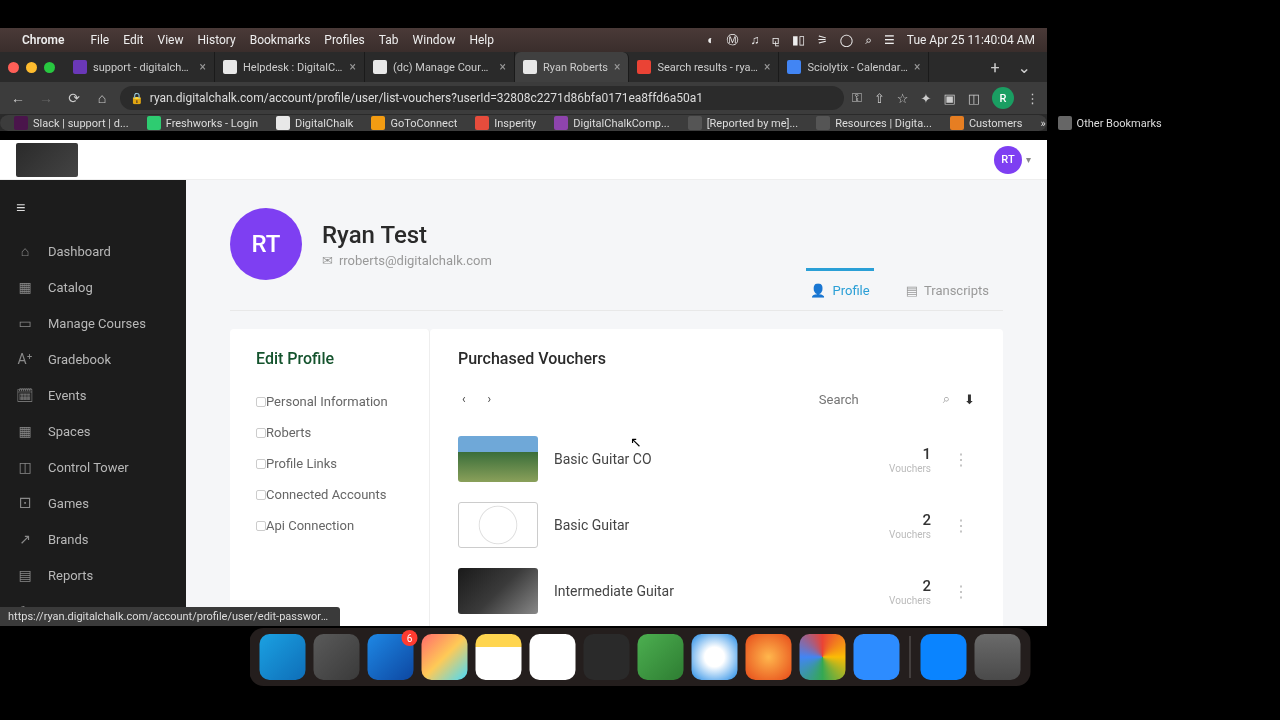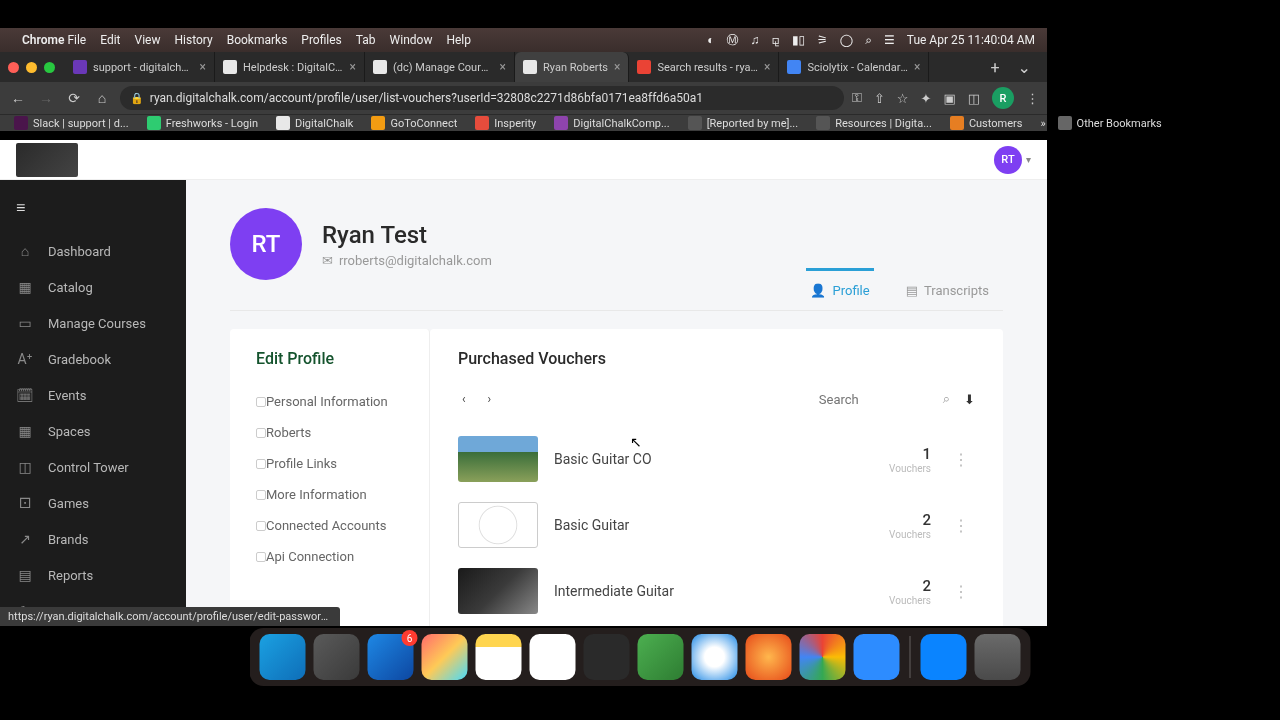--- a/index.html
+++ b/index.html
@@ -1,21 +1,21 @@
 <!DOCTYPE html>
 <html><head>
 <meta charset="utf-8">
 <style>
 * { margin: 0; padding: 0; box-sizing: border-box; font-family: -apple-system, BlinkMacSystemFont, "Segoe UI", Roboto, sans-serif; }
 body { background: #000; width: 1280px; height: 720px; overflow: hidden; position: relative; }
 
 
 .menubar { position: absolute; top: 28px; left: 0; right: 233px; height: 24px; background: linear-gradient(180deg,#4a3a38,#3a2e2c); display: flex; align-items: center; padding: 0 12px; color: #eee; font-size: 12px; }
 .menubar .apple { margin-right: 10px; font-size: 13px; }
-.menubar .app { font-weight: 600; margin-right: 3px; }
+.menubar .app { font-weight: 600; margin-right: 26px; }
 .menubar .m { margin-right: 14px; }
 .menubar .right { margin-left: auto; display: flex; align-items: center; gap: 12px; font-size: 12px; }
 .menubar .right .ico { font-size: 12px; }
 
 
 .chrome { position: absolute; top: 52px; left: 0; right: 233px; background: #2b2b2b; }
 
 .tabstrip { height: 30px; background: #2a2a2a; display: flex; align-items: center; padding: 0 8px; }
 .traffic { display: flex; gap: 7px; margin-right: 10px; }
 .traffic span { width: 11px; height: 11px; border-radius: 50%; display: block; }
@@ -32,21 +32,21 @@
 .tabdrop { color: #ccc; padding: 0 8px; }
 
 .addrbar { height: 32px; background: #3c3c3c; display: flex; align-items: center; padding: 0 8px; gap: 8px; }
 .navbtn { color: #ccc; font-size: 14px; width: 20px; text-align: center; }
 .navbtn.disabled { color: #666; }
 .omni { flex: 1; background: #2b2b2b; border-radius: 14px; height: 24px; display: flex; align-items: center; padding: 0 10px; color: #ddd; font-size: 12px; gap: 6px; }
 .omni .lock { font-size: 11px; }
 .chrome-icons { display: flex; gap: 12px; color: #ccc; align-items: center; font-size: 13px; }
 .avatar-btn { width: 22px; height: 22px; border-radius: 50%; background: #1a9e62; color: #fff; display: flex; align-items: center; justify-content: center; font-size: 11px; font-weight: 500; }
 
-.bmbar { height: 17px; background: #3c3c3c; border-top: 1px solid #2a2a2a; display: flex; align-items: center; padding: 0 8px; gap: 6px; font-size: 11px; color: #ddd; }
+.bmbar { height: 17px; background: #3c3c3c; border-top: 1px solid #2a2a2a; display: flex; align-items: center; padding: 0 8px; gap: 6px; font-size: 11px; color: #ddd; border-radius: 11px; }
 .bm { display: flex; align-items: center; gap: 5px; padding: 2px 6px; white-space: nowrap; }
 .bm .bi { width: 14px; height: 14px; border-radius: 2px; flex-shrink: 0; }
 .bmbar .spacer { flex: 1; }
 
 
 .page { position: absolute; top: 140px; left: 0; right: 233px; bottom: 94px; background: #f5f6f8; overflow: hidden; }
 
 .topbar { position: absolute; top: 0; left: 0; right: 0; height: 40px; background: #fff; display: flex; align-items: center; padding: 0 16px; border-bottom: 1px solid #eee; }
 .topbar .logo { width: 62px; height: 34px; background: linear-gradient(135deg,#2a2a2a,#444); border-radius: 2px; }
 .topbar .sp { flex: 1; }
@@ -338,24 +338,20 @@
             <div class="eitem">
               <span class="dot"></span>
               <span>Roberts</span>
             </div>
             <div class="eitem">
               <span class="dot"></span>
               <span>Profile Links</span>
             </div>
             <div class="eitem">
               <span class="dot"></span>
-              <span>More Information</span>
-            </div>
-            <div class="eitem">
-              <span class="dot"></span>
               <span>Connected Accounts</span>
             </div>
             <div class="eitem">
               <span class="dot"></span>
               <span>Api Connection</span>
             </div>
           </div>
 
       </div>
 

